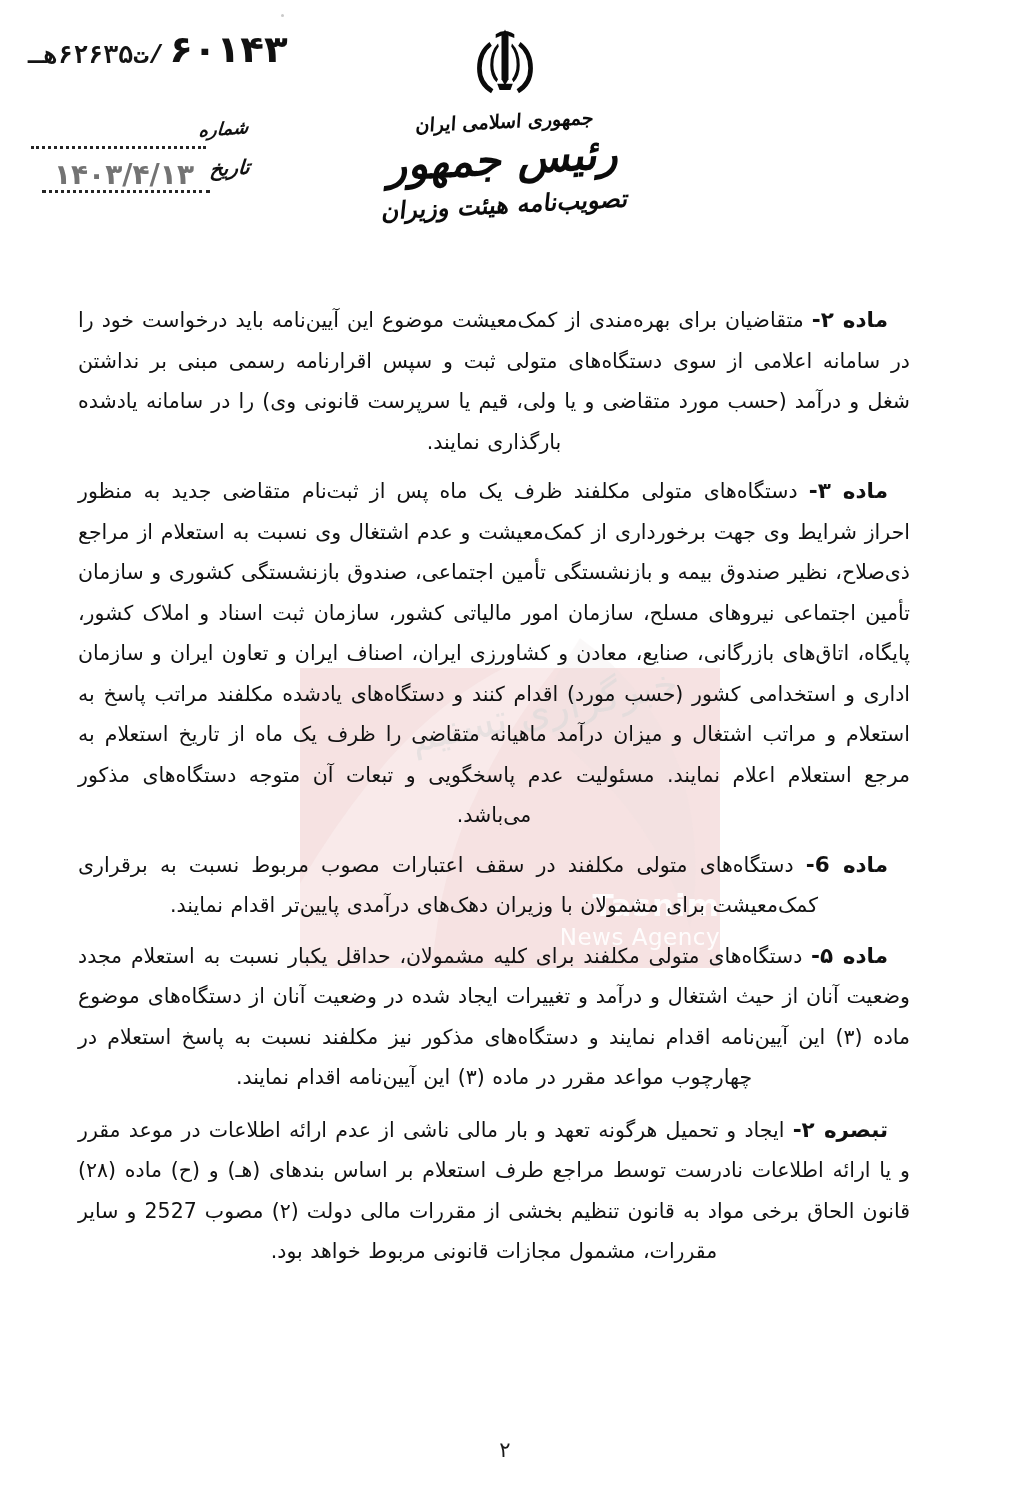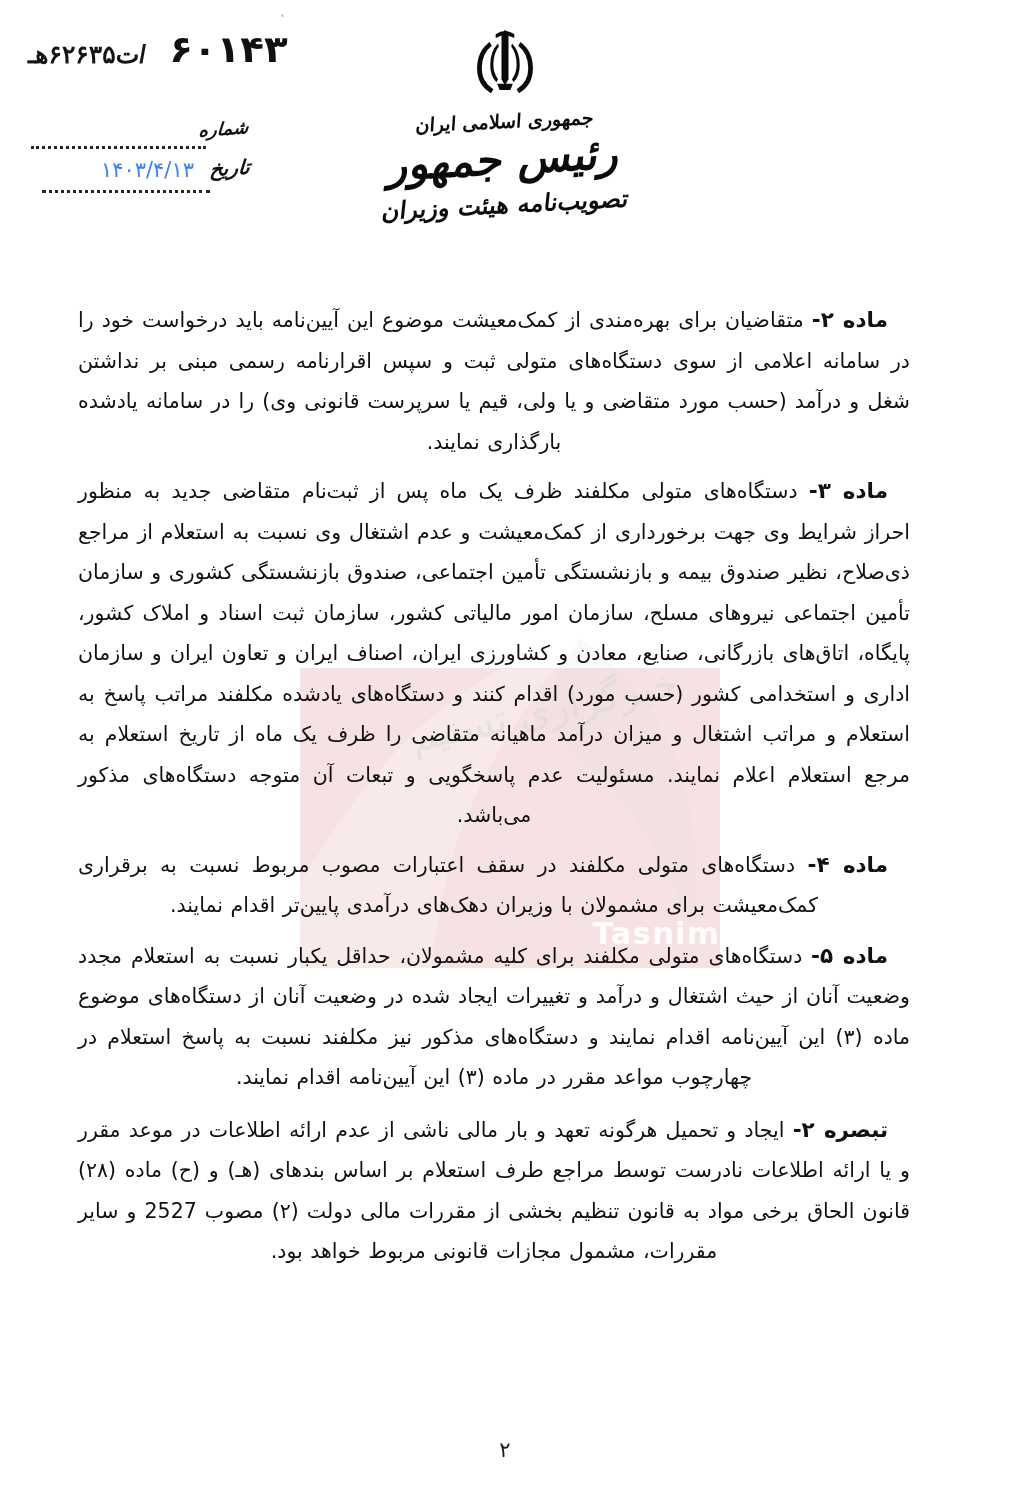--- a/index.html
+++ b/index.html
@@ -50,21 +50,21 @@
     font-family: "DejaVu Sans", sans-serif;
     transform: scaleX(1.05);
   }
   .doc-number-sub {
     position: absolute;
     top: 12px;
     left: 28px;
     font-size: 25px;
     font-weight: 700;
     color: #141414;
-    font-family: Liberation Sans, sans-serif;
+    font-family: Liberation Mono, monospace;
     letter-spacing: 0px;
     white-space: nowrap;
     text-align: right;
   }
 
   .field-block {
     position: absolute;
     left: 0;
     width: 250px;
   }
@@ -87,23 +87,23 @@
   .field-dots {
     position: absolute;
     right: 44px;
     width: 175px;
     border-bottom: 3px dotted #1a1a1a;
     opacity: .95;
   }
   .field-value {
     position: absolute;
     right: 58px;
-    font-size: 21px;
-    font-weight: 400;
-    color: #3b82f6;
+    font-size: 28px;
+    font-weight: 700;
+    color: #737373;
     letter-spacing: 1px;
     font-family: "DejaVu Sans", sans-serif;
     white-space: nowrap;
   }
 
   
   .row-number { top: 118px; }
   .row-number .field-label { top: 0px; right: 2px; font-size: 18px; }
   .row-number .field-dots  { top: 28px; }
 
@@ -320,35 +320,36 @@
 
   <div class="watermark">
     <div class="wm-box"></div>
     <svg class="wm-swoosh" viewBox="0 0 640 430" aria-hidden="true">
       <path d="M60 400 Q130 250 210 160 Q290 70 400 40 Q330 120 290 210 Q255 290 250 400 Z" fill="#ffffff" opacity="0.55"></path>
       <path d="M400 40 Q470 90 500 170 Q525 250 510 330 Q480 240 420 180 Q380 140 350 120 Z" fill="#e8dcdc" opacity="0.35"></path>
     </svg>
     <div class="wm-fa">خبرگزاری تسنیم</div>
     <div class="wm-text-en">
       <span class="wm-tasnim">Tasnim</span>
+      <span class="wm-agency">News Agency</span>
     </div>
   </div>
 
   <div class="body">
 
     <p class="para p-m2">
       <b class="tag">ماده ۲-</b><span> متقاضیان برای بهره‌مندی از کمک‌معیشت موضوع این آیین‌نامه باید درخواست خود را در سامانه اعلامی از سوی دستگاه‌های متولی ثبت و سپس اقرارنامه رسمی مبنی بر نداشتن شغل و درآمد (حسب مورد متقاضی و یا ولی، قیم یا سرپرست قانونی وی) را در سامانه یادشده بارگذاری نمایند.</span>
     </p>
 
     <p class="para p-m3">
       <b class="tag">ماده ۳-</b><span> دستگاه‌های متولی مکلفند ظرف یک ماه پس از ثبت‌نام متقاضی جدید به منظور احراز شرایط وی جهت برخورداری از کمک‌معیشت و عدم اشتغال وی نسبت به استعلام از مراجع ذی‌صلاح، نظیر صندوق بیمه و بازنشستگی تأمین اجتماعی، صندوق بازنشستگی کشوری و سازمان تأمین اجتماعی نیروهای مسلح، سازمان امور مالیاتی کشور، سازمان ثبت اسناد و املاک کشور، پایگاه، اتاق‌های بازرگانی، صنایع، معادن و کشاورزی ایران، اصناف ایران و تعاون ایران و سازمان اداری و استخدامی کشور (حسب مورد) اقدام کنند و دستگاه‌های یادشده مکلفند مراتب پاسخ به استعلام و مراتب اشتغال و میزان درآمد ماهیانه متقاضی را ظرف یک ماه از تاریخ استعلام به مرجع استعلام اعلام نمایند. مسئولیت عدم پاسخگویی و تبعات آن متوجه دستگاه‌های مذکور می‌باشد.</span>
     </p>
 
     <p class="para p-m4">
-      <b class="tag">ماده ۴-</b><span> دستگاه‌های متولی مکلفند در سقف اعتبارات مصوب مربوط نسبت به برقراری کمک‌معیشت برای مشمولان با وزیران دهک‌های درآمدی پایین‌تر اقدام نمایند.</span>
+      <b class="tag">ماده 6-</b><span> دستگاه‌های متولی مکلفند در سقف اعتبارات مصوب مربوط نسبت به برقراری کمک‌معیشت برای مشمولان با وزیران دهک‌های درآمدی پایین‌تر اقدام نمایند.</span>
     </p>
 
     <p class="para p-m5">
       <b class="tag">ماده ۵-</b><span> دستگاه‌های متولی مکلفند برای کلیه مشمولان، حداقل یکبار نسبت به استعلام مجدد وضعیت آنان از حیث اشتغال و درآمد و تغییرات ایجاد شده در وضعیت آنان از دستگاه‌های موضوع ماده (۳) این آیین‌نامه اقدام نمایند و دستگاه‌های مذکور نیز مکلفند نسبت به پاسخ استعلام در چهارچوب مواعد مقرر در ماده (۳) این آیین‌نامه اقدام نمایند.</span>
     </p>
 
 
     <p class="para p-n2">
       <b class="tag">تبصره ۲-</b><span> ایجاد و تحمیل هرگونه تعهد و بار مالی ناشی از عدم ارائه اطلاعات در موعد مقرر و یا ارائه اطلاعات نادرست توسط مراجع طرف استعلام بر اساس بندهای (هـ) و (ح) ماده (۲۸) قانون الحاق برخی مواد به قانون تنظیم بخشی از مقررات مالی دولت (۲) مصوب 2527 و سایر مقررات، مشمول مجازات قانونی مربوط خواهد بود.</span>
     </p>

